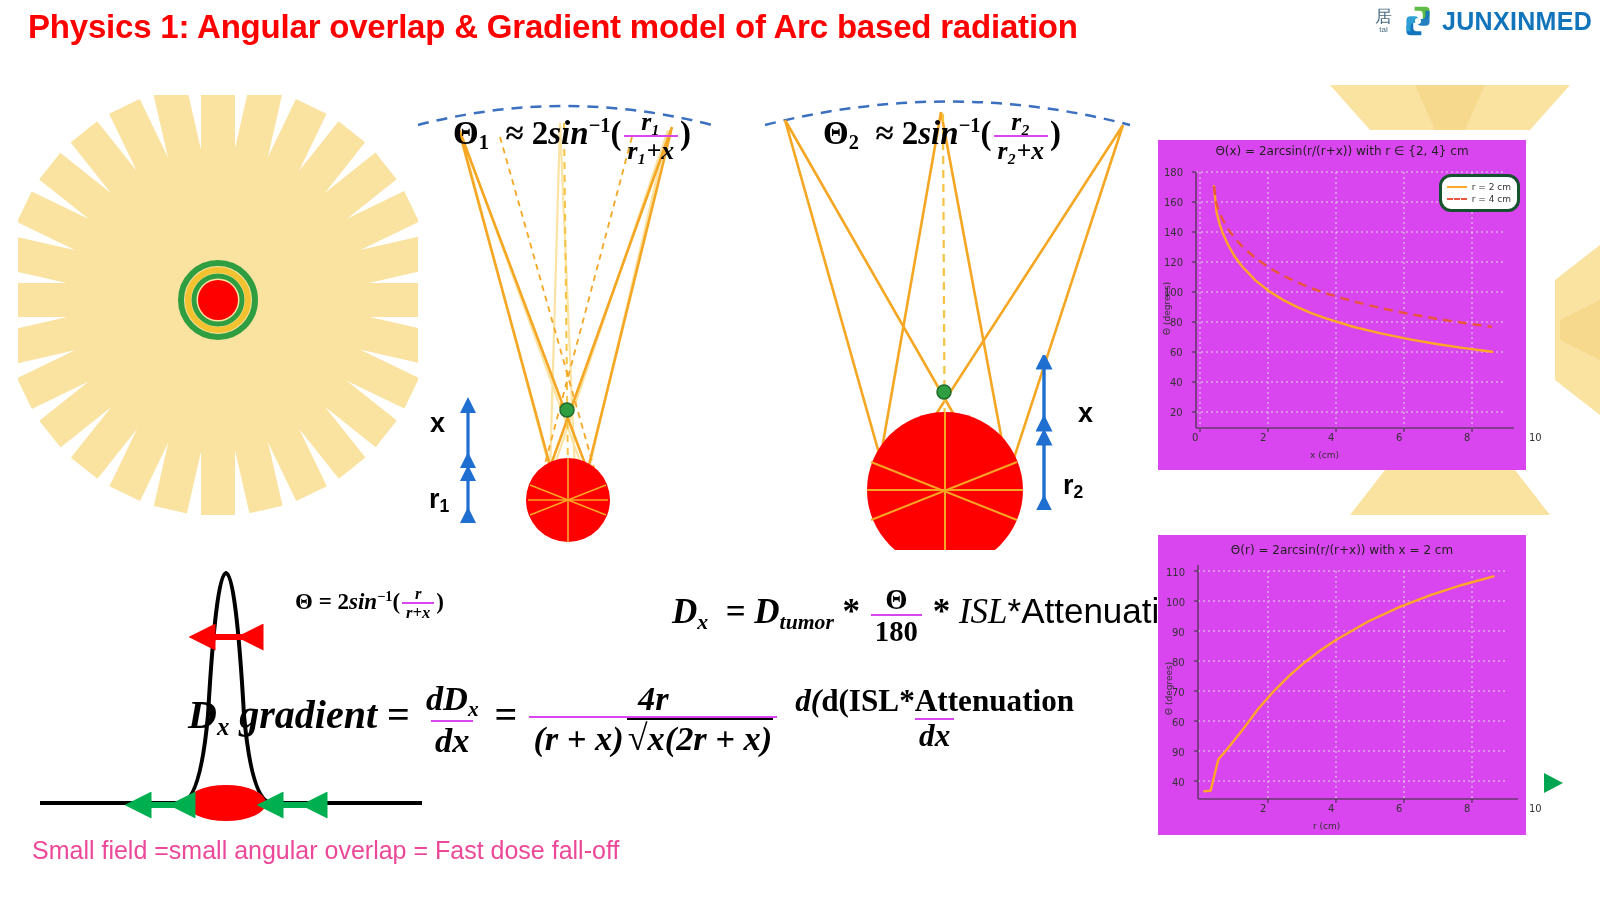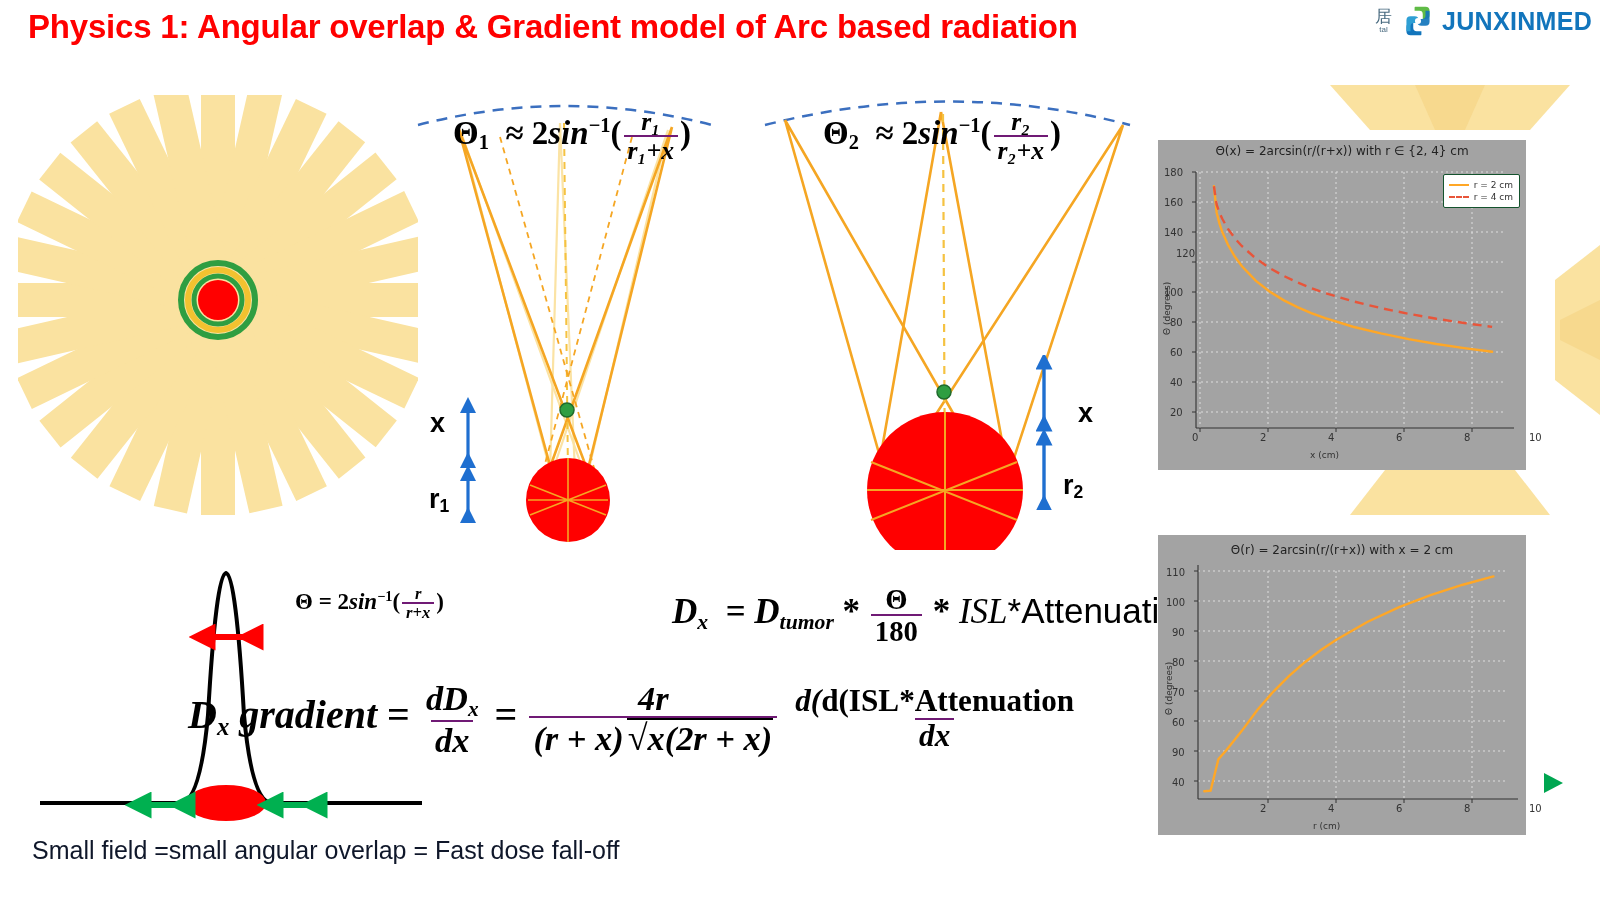--- a/index.html
+++ b/index.html
@@ -71,48 +71,48 @@
   }
   .frac {
     display: inline-flex;
     flex-direction: column;
     align-items: center;
     vertical-align: middle;
     margin: 0 2px;
     line-height: 1.05;
   }
   .frac > .num { padding: 0 4px; }
-  .frac > .den { padding: 0 4px; border-top: 2px solid #701a75; }
+  .frac > .den { padding: 0 4px; border-top: 2px solid #d946ef; }
   .ital { font-style: italic; }
   .upr { font-style: normal; }
   .sub { font-size: 0.62em; vertical-align: -0.28em; }
   .sup { font-size: 0.62em; vertical-align: 0.55em; }
   .sans { font-family: "Liberation Sans", sans-serif; font-weight: normal; }
 
   
   .dim-label {
     font-family: "Liberation Sans", sans-serif;
     font-size: 27px;
     font-weight: bold;
     color: #000;
   }
   .dim-label .sb { font-size: 0.65em; vertical-align: -0.25em; }
 
   
   .caption {
     font-family: "Liberation Sans", sans-serif;
     font-size: 25px;
-    color: #0f172a;
+    color: #ec4899;
     white-space: nowrap;
   }
 
   
   .chart-panel {
     position: absolute;
-    background: #a3a3a3;
+    background: #d946ef;
     box-sizing: border-box;
   }
   .chart-title {
     position: absolute;
     left: 0; right: 0;
     text-align: center;
     font-family: "DejaVu Sans", sans-serif;
     font-size: 12px;
     color: #222;
     white-space: nowrap;
@@ -126,24 +126,24 @@
   .axis-title.y { transform-origin: 0 0; }
   .tick-lbl {
     position: absolute;
     font-family: "DejaVu Sans", sans-serif;
     font-size: 10px;
     color: #333;
     white-space: nowrap;
   }
   .legend-box {
     position: absolute;
-    border: 1px solid #14532d;
+    border: 3px solid #14532d;
     background: #ffffff;
     padding: 4px 6px 4px 5px;
-    border-radius: 2px;
+    border-radius: 12px;
   }
   .legend-row {
     display: flex;
     align-items: center;
     gap: 5px;
     font-family: "DejaVu Sans", sans-serif;
     font-size: 9px;
     color: #333;
     height: 12px;
     white-space: nowrap;
@@ -317,21 +317,21 @@
     <polygon points="115,0 185,0 165,45 135,45" fill="#F7D98E"></polygon>
     <polygon points="300,215 300,275 260,255 260,235" fill="#F7D98E"></polygon>
   </svg>
 
   <div class="chart-panel" id="chart1" style="left:1158px; top:140px; width:368px; height:330px; z-index:2;">
     <div class="chart-title" style="top:4px;">Θ(x) = 2arcsin(r/(r+x))  with r ∈ {2, 4} cm</div>
 
     <div class="tick-lbl" style="left:6px;  top:27px;">180</div>
     <div class="tick-lbl" style="left:6px;  top:57px;">160</div>
     <div class="tick-lbl" style="left:6px;  top:87px;">140</div>
-    <div class="tick-lbl" style="left:6px;  top:108px;margin-left:12px;">120</div>
+    <div class="tick-lbl" style="left:6px;  top:117px;">120</div>
     <div class="tick-lbl" style="left:6px;  top:147px;">100</div>
     <div class="tick-lbl" style="left:12px; top:177px;">80</div>
     <div class="tick-lbl" style="left:12px; top:207px;">60</div>
     <div class="tick-lbl" style="left:12px; top:237px;">40</div>
     <div class="tick-lbl" style="left:12px; top:267px;">20</div>
 
     <div class="tick-lbl" style="left:34px;  top:292px;">0</div>
     <div class="tick-lbl" style="left:102px; top:292px;">2</div>
     <div class="tick-lbl" style="left:170px; top:292px;">4</div>
     <div class="tick-lbl" style="left:238px; top:292px;">6</div>

